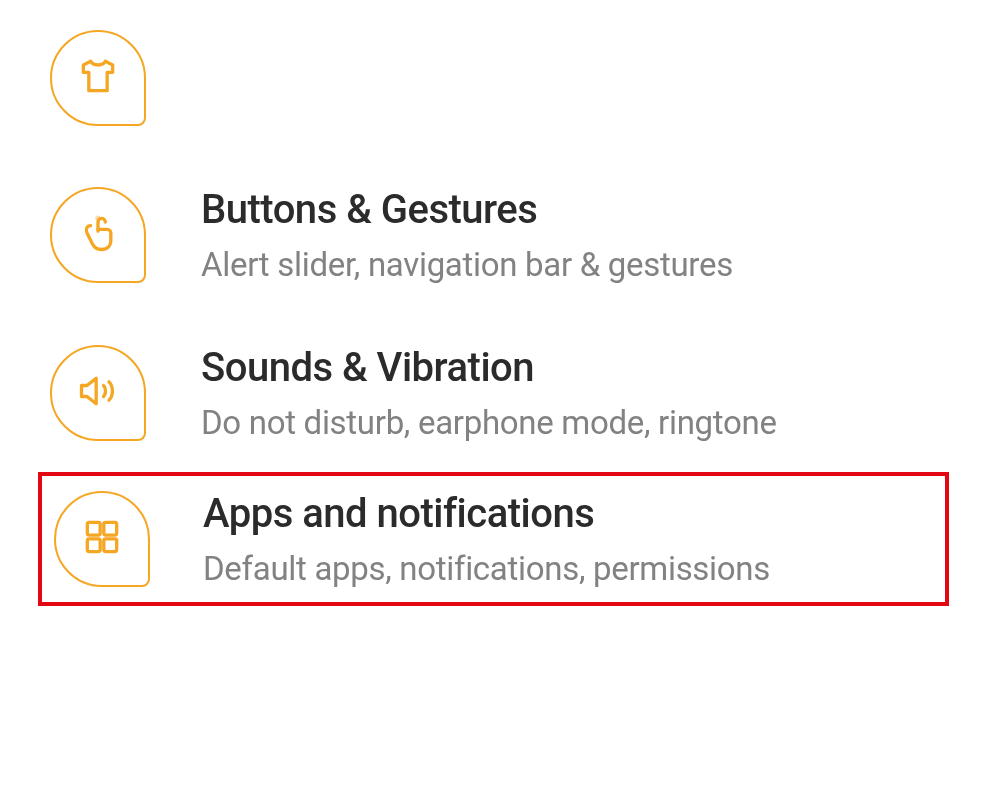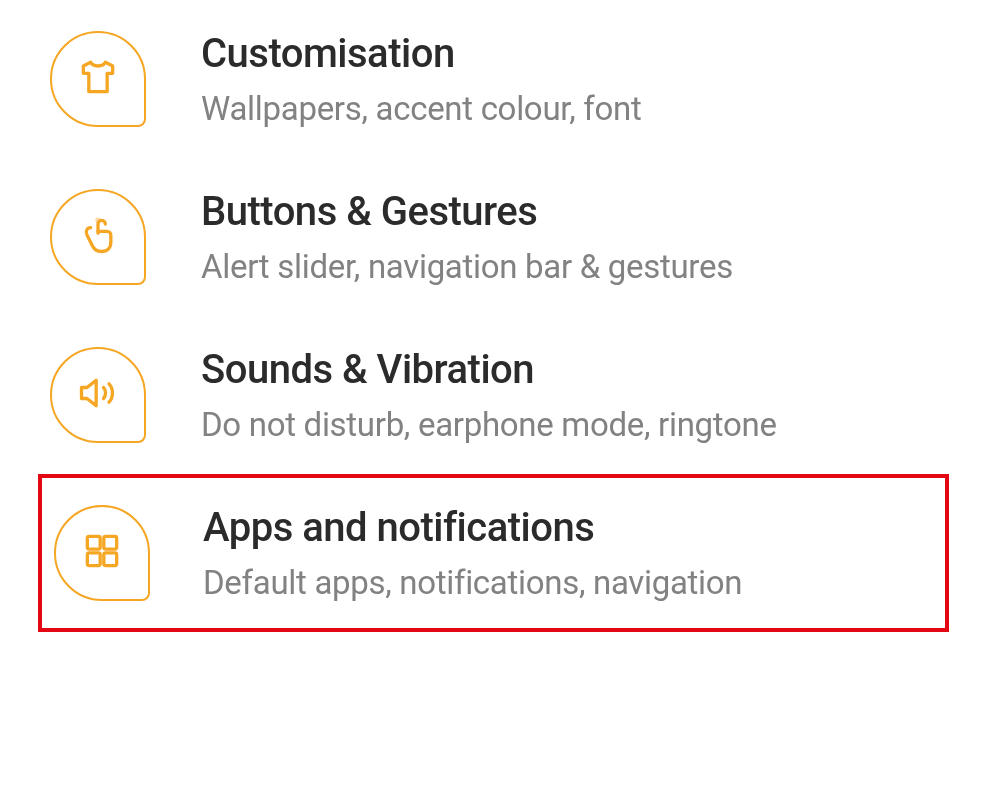--- a/index.html
+++ b/index.html
@@ -22,21 +22,21 @@
       display: flex;
       align-items: center;
       padding: 30px 50px;
       gap: 55px;
       cursor: pointer;
       position: relative;
     }
     .settings-item.highlighted {
       border: 4px solid #e30613;
       margin: 0 38px;
-      padding: 26px 12px;
+      padding: 14px 12px;
       gap: 53px;
     }
     .icon-wrapper {
       width: 96px;
       height: 96px;
       border: 2.5px solid #f5a623;
       border-radius: 50% 50% 8px 50%;
       display: flex;
       align-items: center;
       justify-content: center;
@@ -69,24 +69,20 @@
 
 <div class="settings-list">
 
   <div class="settings-item">
     <div class="icon-wrapper">
       <span>
         <svg viewBox="0 0 24 24" fill="none" stroke="#f5a623" stroke-width="1.8" stroke-linecap="round" stroke-linejoin="round">
           <path d="M4 6 L8 4 C8 4 9 6 12 6 C15 6 16 4 16 4 L20 6 L20 10 L17 10 L17 20 L7 20 L7 10 L4 10 Z"></path>
         </svg>
       </span>
-    </div>
-    <div class="text-content">
-      <div class="item-title">Customisation</div>
-      <div class="item-subtitle">Wallpapers, accent colour, font</div>
     </div>
   </div>
 
   <div class="settings-item">
     <div class="icon-wrapper">
       <span>
         <svg viewBox="0 0 24 24" fill="none" stroke="#f5a623" stroke-width="1.8" stroke-linecap="round" stroke-linejoin="round">
           <path d="M12 11 L12 6 C12 5 12.7 4 14 4 C15.3 4 16 5 16 6"></path>
           <path d="M8 8 C6 8 5 10 6 12 L9 18 C10 20 12 21 14 21 C17 21 19 19 19 16 L19 12 C19 11 18 10 17 10 L12 10"></path>
           <circle cx="12" cy="4" r="1.5" fill="#f5a623" stroke="none" opacity="0.4"></circle>
@@ -121,17 +117,17 @@
         <svg viewBox="0 0 24 24" fill="none" stroke="#f5a623" stroke-width="1.8" stroke-linecap="round" stroke-linejoin="round">
           <rect x="4" y="4" width="7" height="7" rx="1"></rect>
           <rect x="13" y="4" width="7" height="7" rx="1"></rect>
           <rect x="4" y="13" width="7" height="7" rx="1"></rect>
           <rect x="13" y="13" width="7" height="7" rx="1"></rect>
         </svg>
       </span>
     </div>
     <div class="text-content">
       <div class="item-title">Apps and notifications</div>
-      <div class="item-subtitle">Default apps, notifications, navigation</div>
+      <div class="item-subtitle">Default apps, notifications, permissions</div>
     </div>
   </div>
 
 </div>
 
 </body></html>

